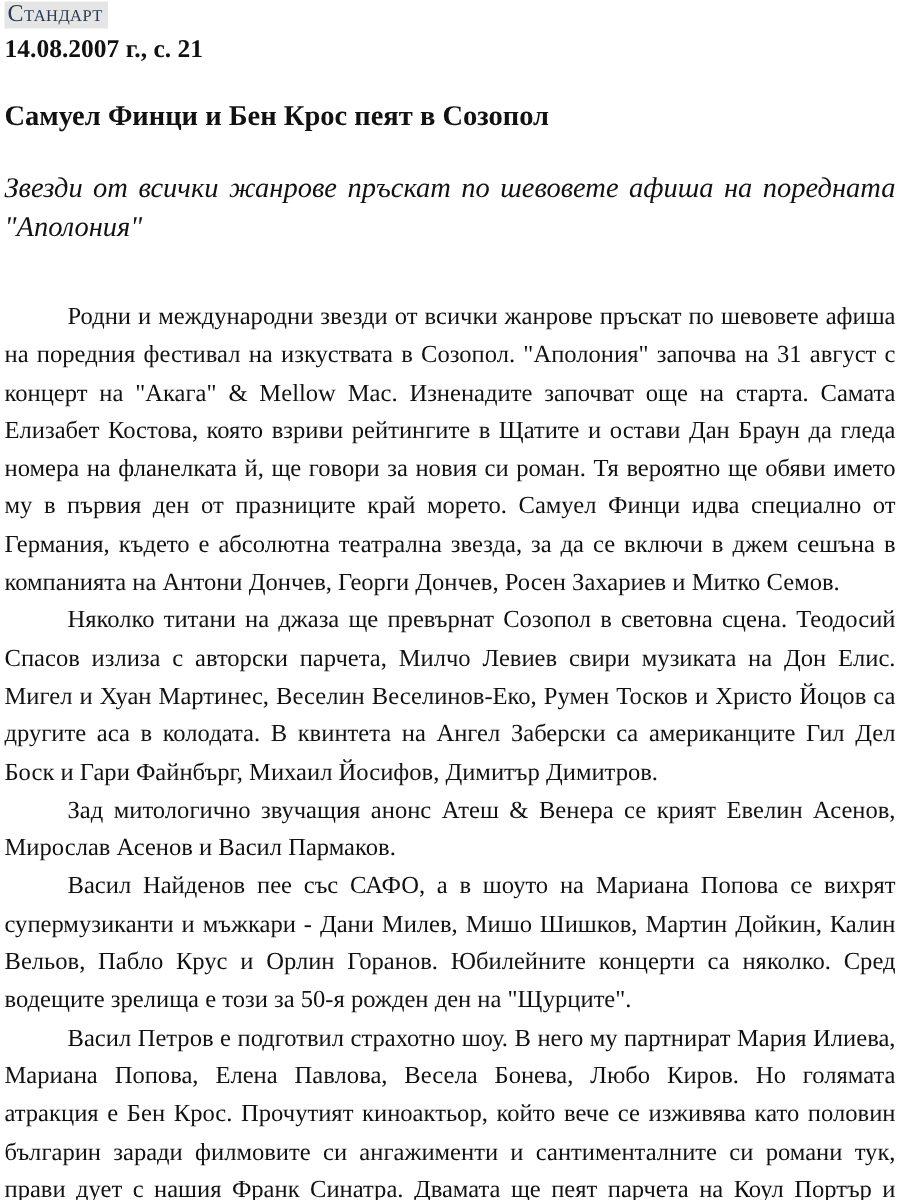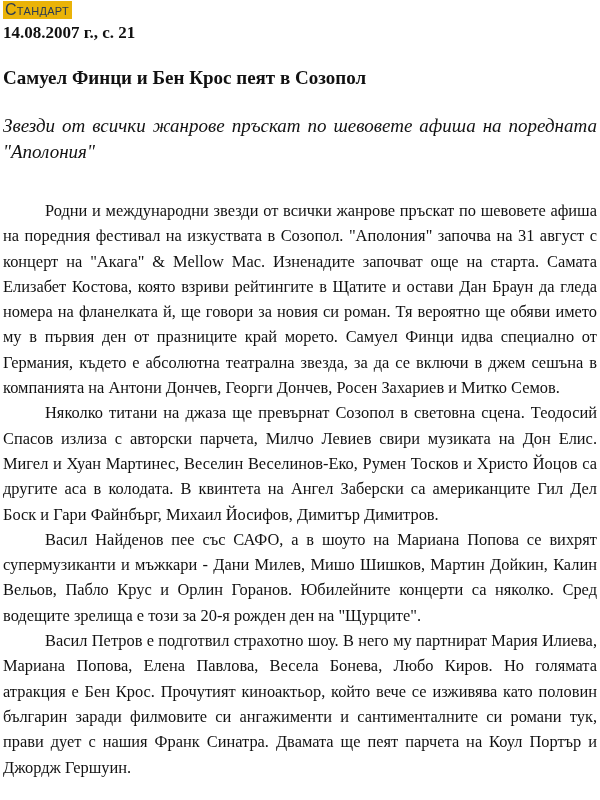--- a/index.html
+++ b/index.html
@@ -3,22 +3,22 @@
 <meta charset="utf-8">
 <style>
   html, body { margin: 0; padding: 0; background: #ffffff; }
   body {
     width: 600px; height: 800px; overflow: hidden; position: relative;
     font-family: "Liberation Serif", "DejaVu Serif", serif; color: #111;
   }
   .page { position: absolute; left: 0; top: 0; width: 600px; }
   .source {
     position: absolute; left: 3px; top: 1px;
-    background: #eab308; color: #2a3b52;
-    font-family: Liberation Sans, sans-serif; font-variant: small-caps;
+    background: #e5e5e5; color: #2a3b52;
+    font-family: Liberation Serif, serif; font-variant: small-caps;
     font-size: 16px; line-height: 18px; padding: 0 3px 0 2px; letter-spacing: 0.3px;
   }
   .dateline {
     position: absolute; left: 3px; top: 23px;
     font-weight: bold; font-size: 17px; line-height: 20px;
   }
   .headline {
     position: absolute; left: 3px; top: 66px;
     font-weight: bold; font-size: 19px; line-height: 24px;
   }
@@ -39,16 +39,17 @@
 <body>
 
 <div class="page">
   <div class="source">Стандарт</div>
   <div class="dateline">14.08.2007 г., с. 21</div>
   <div class="headline">Самуел Финци и Бен Крос пеят в Созопол</div>
   <div class="subhead">Звезди от всички жанрове пръскат по шевовете афиша на поредната "Аполония"</div>
   <div class="body">
     <p>Родни и международни звезди от всички жанрове пръскат по шевовете афиша на поредния фестивал на изкуствата в Созопол. "Аполония" започва на 31 август с концерт на "Акага" &amp; Mellow Mac. Изненадите започват още на старта. Самата Елизабет Костова, която взриви рейтингите в Щатите и остави Дан Браун да гледа номера на фланелката й, ще говори за новия си роман. Тя вероятно ще обяви името му в първия ден от празниците край морето. Самуел Финци идва специално от Германия, където е абсолютна театрална звезда, за да се включи в джем сешъна в компанията на Антони Дончев, Георги Дончев, Росен Захариев и Митко Семов.</p>
     <p>Няколко титани на джаза ще превърнат Созопол в световна сцена. Теодосий Спасов излиза с авторски парчета, Милчо Левиев свири музиката на Дон Елис. Мигел и Хуан Мартинес, Веселин Веселинов-Еко, Румен Тосков и Христо Йоцов са другите аса в колодата. В квинтета на Ангел Заберски са американците Гил Дел Боск и Гари Файнбърг, Михаил Йосифов, Димитър Димитров.</p>
-    <p>Васил Найденов пее със САФО, а в шоуто на Мариана Попова се вихрят супермузиканти и мъжкари - Дани Милев, Мишо Шишков, Мартин Дойкин, Калин Вельов, Пабло Крус и Орлин Горанов. Юбилейните концерти са няколко. Сред водещите зрелища е този за 20-я рожден ден на "Щурците".</p>
+    <p>Зад митологично звучащия анонс Атеш &amp; Венера се крият Евелин Асенов, Мирослав Асенов и Васил Пармаков.</p>
+    <p>Васил Найденов пее със САФО, а в шоуто на Мариана Попова се вихрят супермузиканти и мъжкари - Дани Милев, Мишо Шишков, Мартин Дойкин, Калин Вельов, Пабло Крус и Орлин Горанов. Юбилейните концерти са няколко. Сред водещите зрелища е този за 50-я рожден ден на "Щурците".</p>
     <p>Васил Петров е подготвил страхотно шоу. В него му партнират Мария Илиева, Мариана Попова, Елена Павлова, Весела Бонева, Любо Киров. Но голямата атракция е Бен Крос. Прочутият киноактьор, който вече се изживява като половин българин заради филмовите си ангажименти и сантименталните си романи тук, прави дует с нашия Франк Синатра. Двамата ще пеят парчета на Коул Портър и Джордж Гершуин.</p>
   </div>
 </div>
 
 </body></html>

